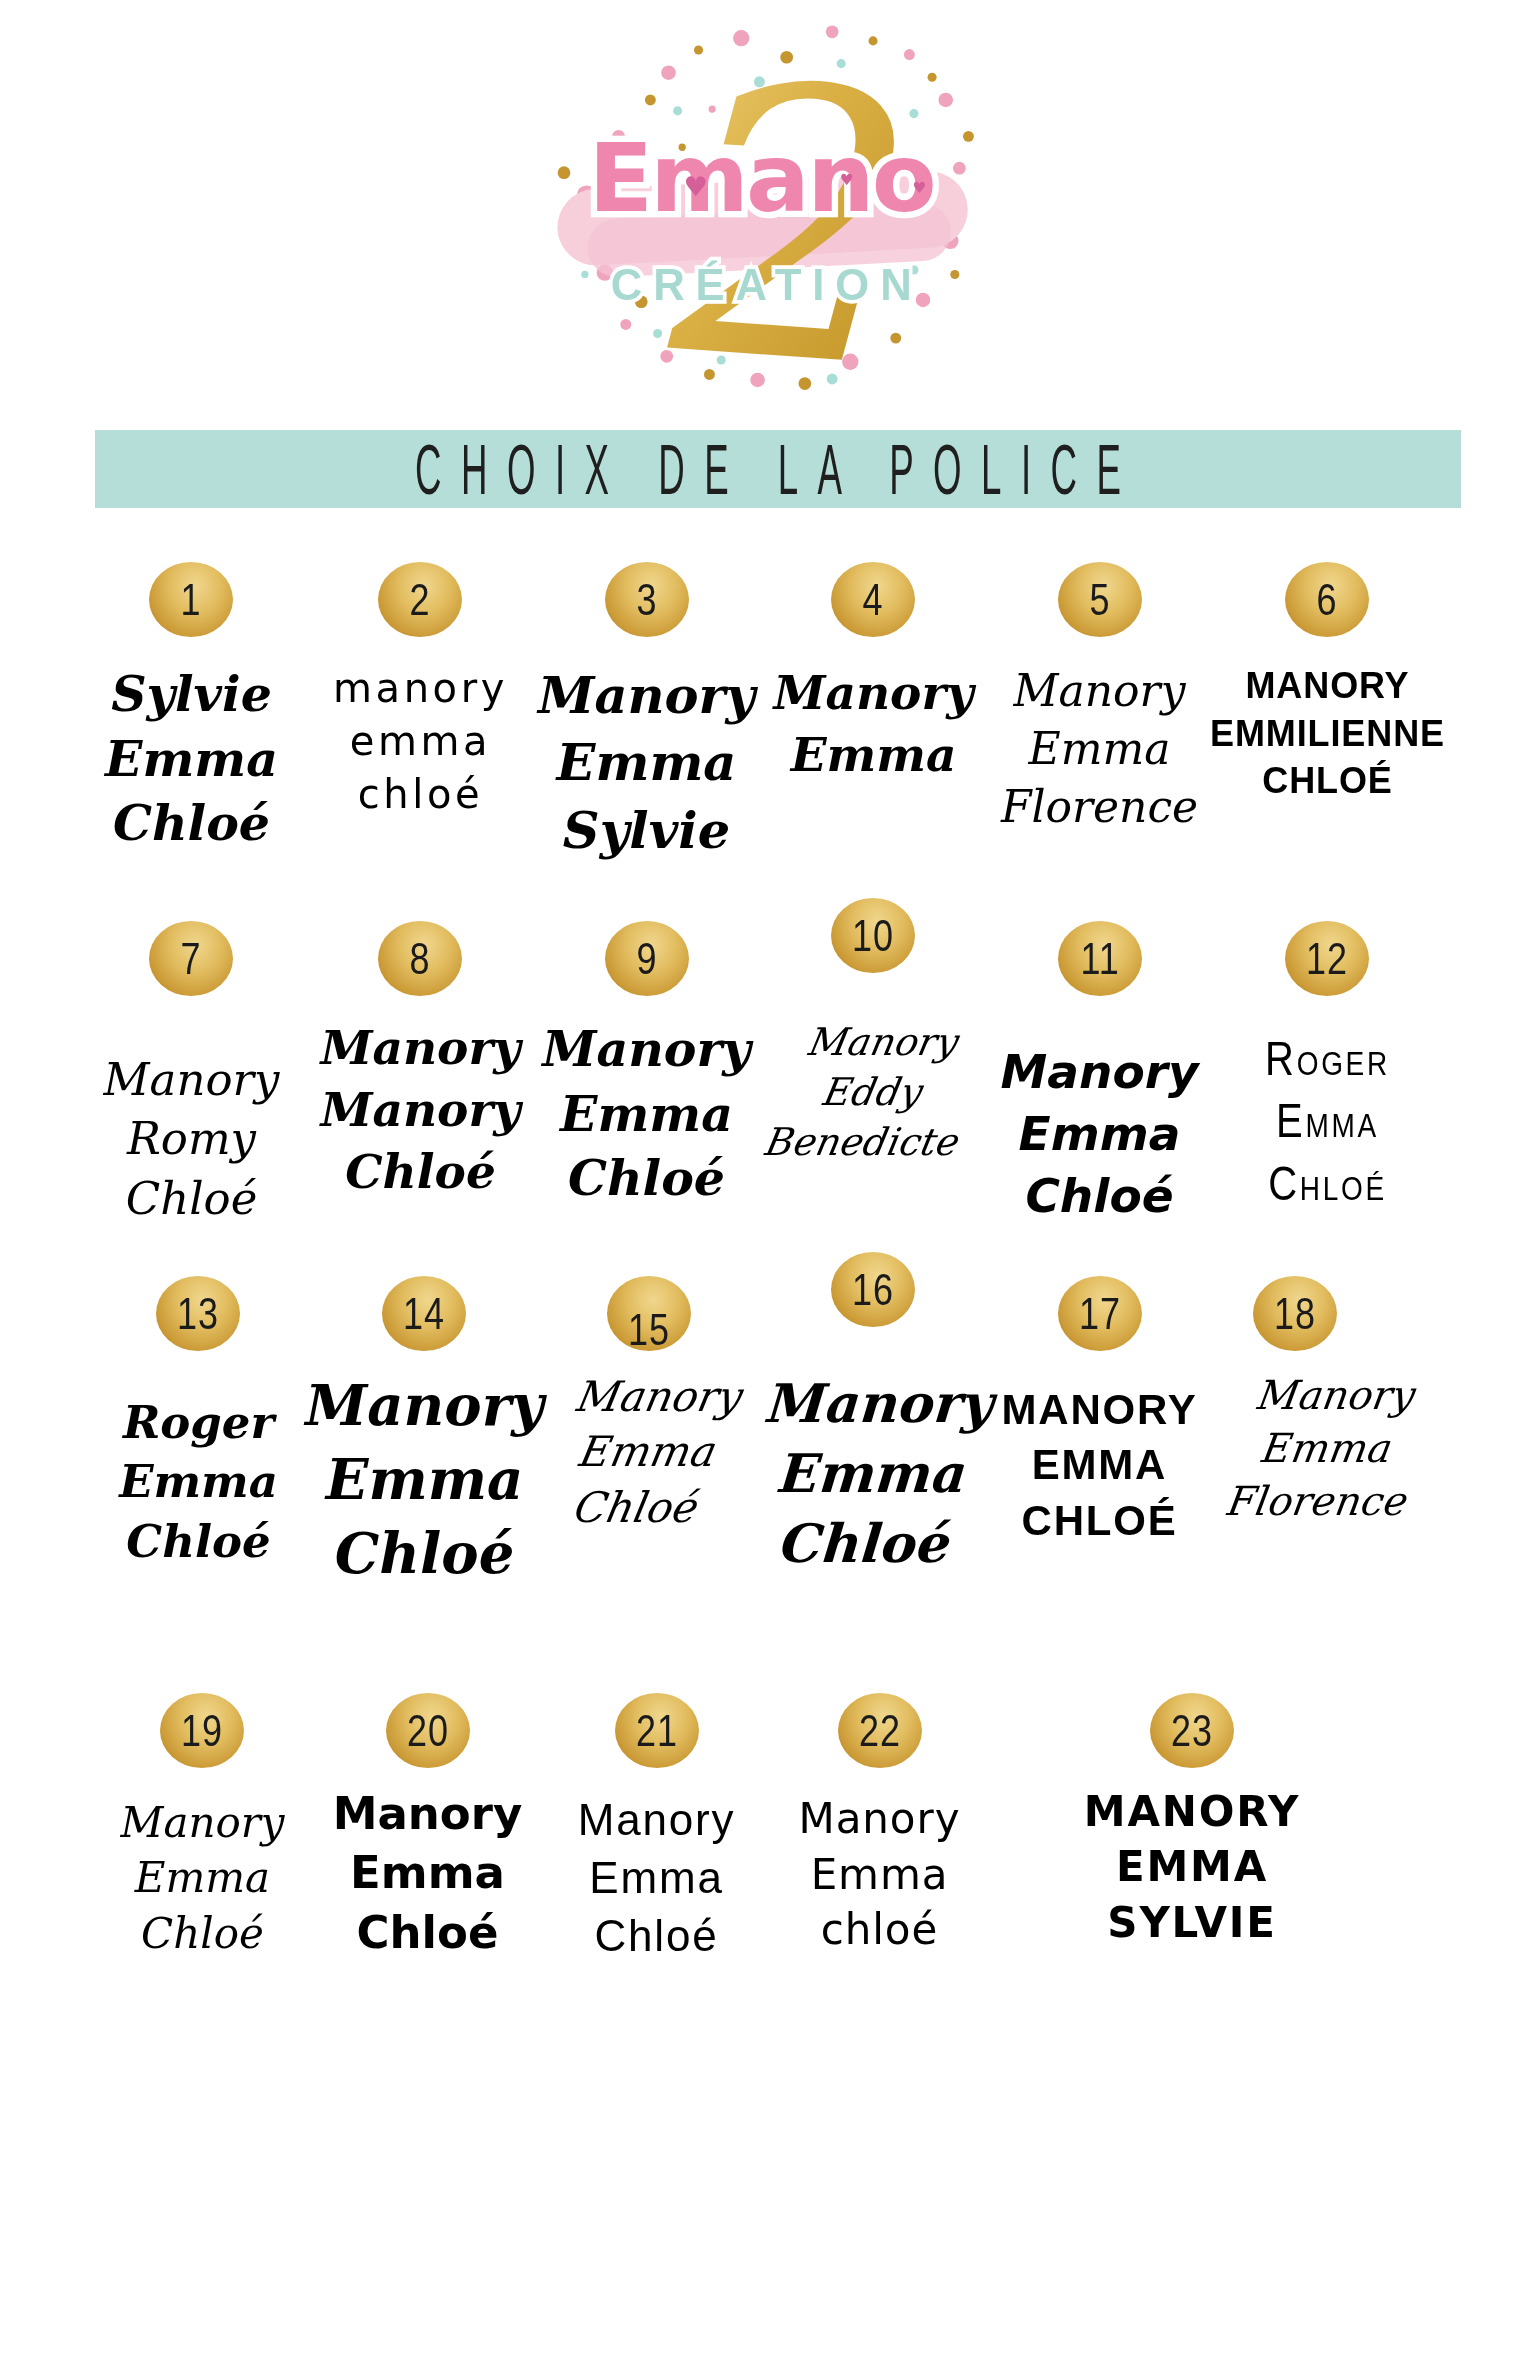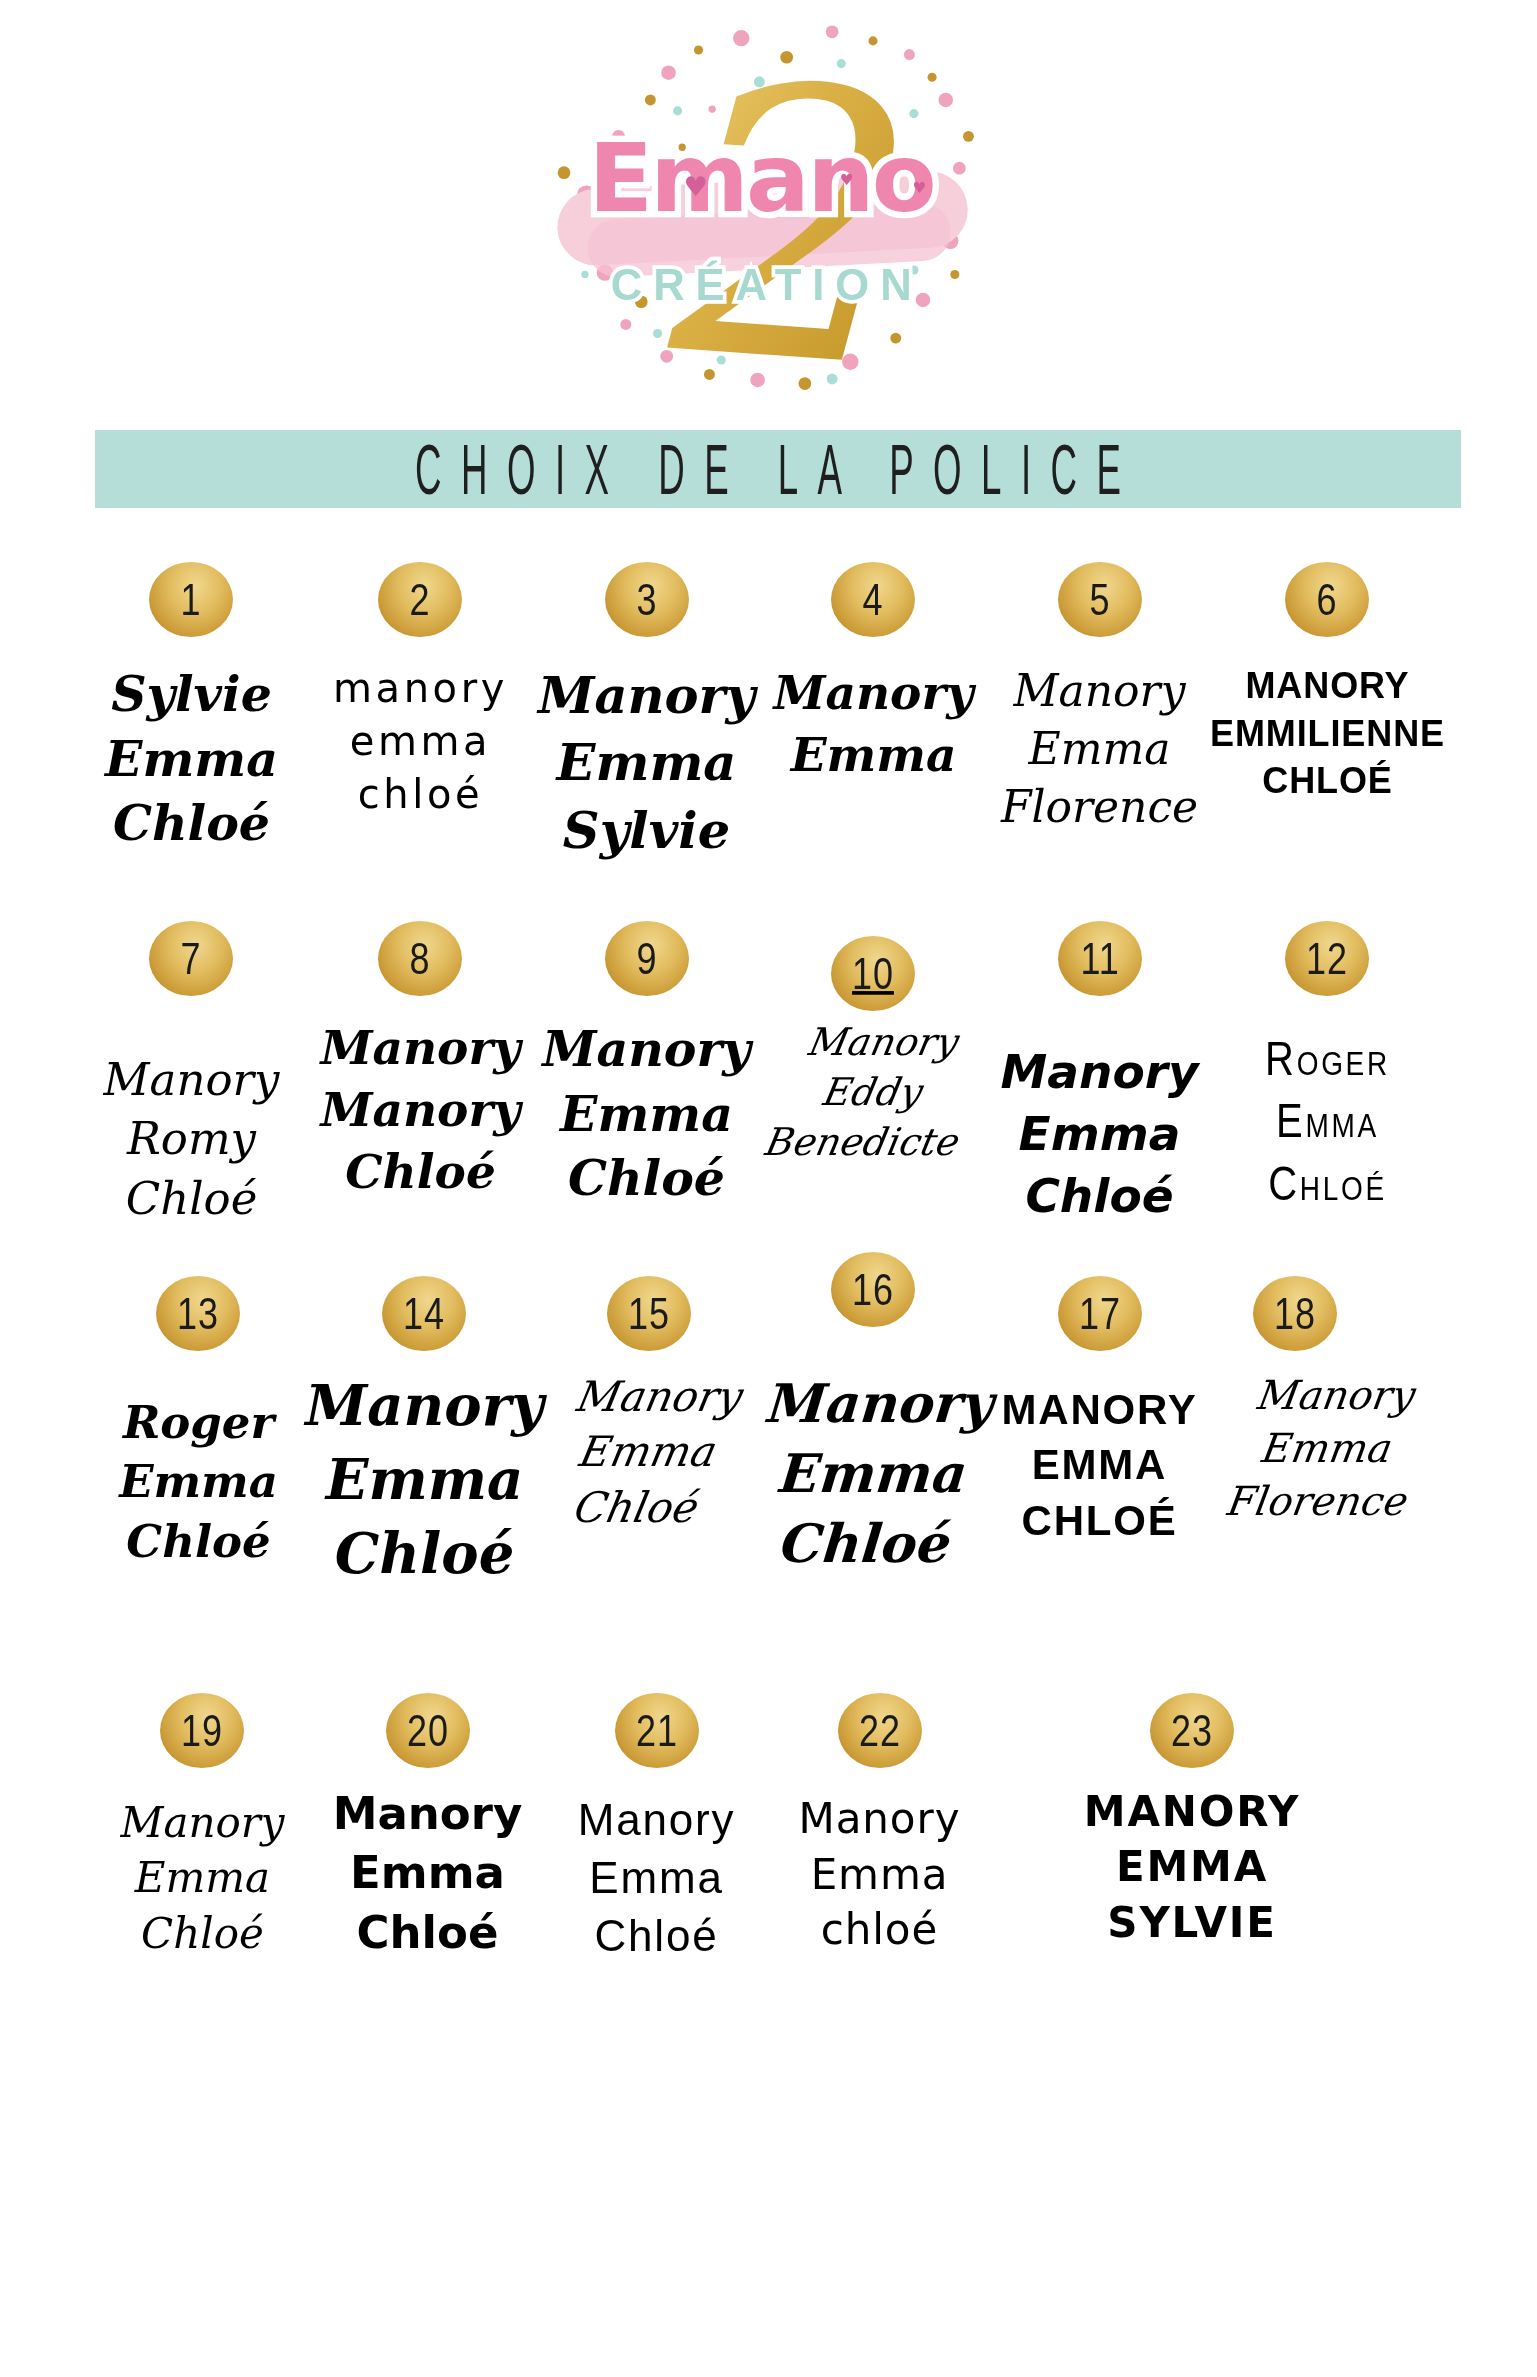--- a/index.html
+++ b/index.html
@@ -201,21 +201,21 @@
       <div class="line">Chloé</div>
     </div>
     <div class="badge" style="left: 605px; top: 921px;">
       <span class="num">9</span>
     </div>
     <div class="sample f9" style="width: 255px; left: 519px; top: 1017px;">
       <div class="line">Manory</div>
       <div class="line">Emma</div>
       <div class="line">Chloé</div>
     </div>
-    <div class="badge" style="left: 831px; top: 936px; text-decoration: underline;">
+    <div class="badge" style="left: 831px; top: 898px;">
       <span class="num">10</span>
     </div>
     <div class="sample f10" style="width: 255px; left: 746px; top: 1017px;">
       <div class="line">Manory</div>
       <div class="line">Eddy</div>
       <div class="line">Benedicte</div>
     </div>
     <div class="badge" style="left: 1058px; top: 921px;">
       <span class="num">11</span>
     </div>
@@ -241,21 +241,21 @@
       <div class="line">Chloé</div>
     </div>
     <div class="badge" style="left: 382px; top: 1276px;">
       <span class="num">14</span>
     </div>
     <div class="sample f14" style="width: 255px; left: 297px; top: 1369px;">
       <div class="line">Manory</div>
       <div class="line">Emma</div>
       <div class="line">Chloé</div>
     </div>
-    <div class="badge" style="left: 607px; top: 1276px;">
+    <div class="badge" style="left: 607px; top: 1276px; align-items: flex-end;">
       <span class="num">15</span>
     </div>
     <div class="sample f15" style="width: 255px; left: 521px; top: 1369px;">
       <div class="line">Manory</div>
       <div class="line">Emma</div>
       <div class="line">Chloé</div>
     </div>
     <div class="badge" style="left: 831px; top: 1252px;">
       <span class="num">16</span>
     </div>

